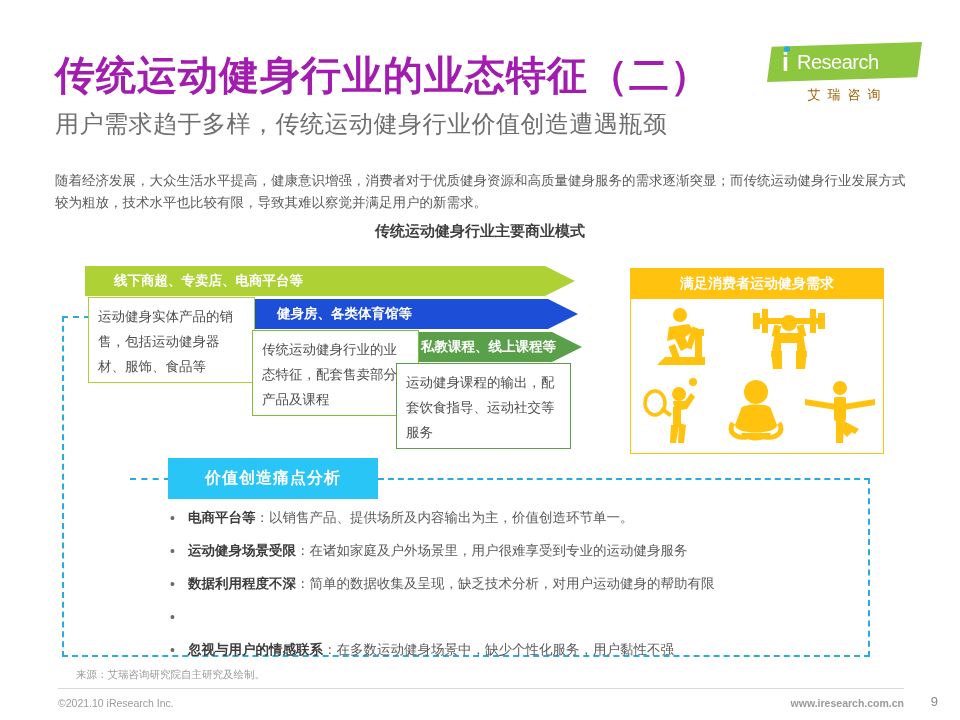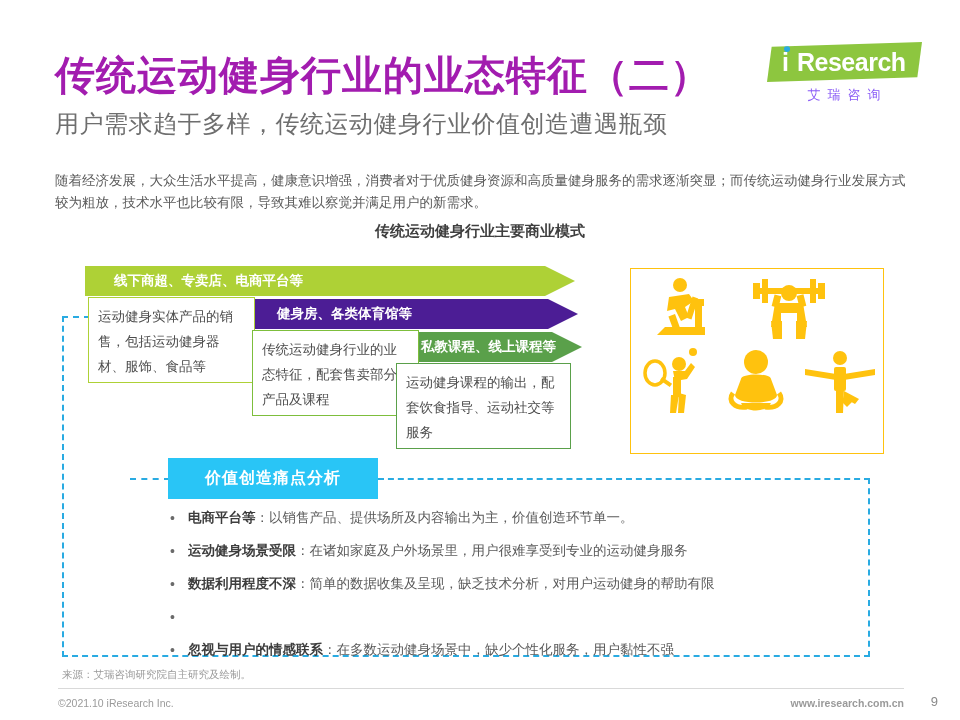--- a/index.html
+++ b/index.html
@@ -39,36 +39,36 @@
   }
   .logo-i{
     position:absolute;left:15px;top:8px;font-size:25px;font-weight:bold;
     color:#ffffff;line-height:25px;
   }
   .logo-dot{
     position:absolute;left:17px;top:4px;width:6px;height:6px;border-radius:50%;
     background:#29ABE2;
   }
   .logo-word{
-    position:absolute;left:30px;top:7px;font-size:25px;color:#ffffff;
-    font-weight:bold;line-height:27px;letter-spacing:-.5px;
+    position:absolute;left:30px;top:7px;font-size:20px;color:#ffffff;
+    font-weight:normal;line-height:27px;letter-spacing:-.5px;
   }
   .logo-cn{
-    margin-top:4px;text-align:center;font-size:13px;color:#8b5cf6;
+    margin-top:4px;text-align:center;font-size:13px;color:#a16207;
     letter-spacing:7px;padding-left:6px;
   }
 
   
   .arrow{
     position:absolute;height:30px;color:#fff;font-size:13.5px;font-weight:bold;
     display:flex;align-items:center;box-sizing:border-box;padding-left:29px;
     clip-path:polygon(0 0, calc(100% - 30px) 0, 100% 50%, calc(100% - 30px) 100%, 0 100%);
   }
   .arrow.a1{left:85px;top:266px;width:490px;background:#AED136;}
-  .arrow.a2{left:248px;top:299px;width:330px;background:#4c1d95;}
+  .arrow.a2{left:248px;top:299px;width:330px;background:#1d4ed8;}
   .arrow.a3{left:392px;top:332px;width:190px;background:#5AA04A;}
 
   
   .desc{
     position:absolute;box-sizing:border-box;background:#ffffff;
     border:1.6px solid #AED136;
     font-size:13.5px;line-height:25px;color:#4d4d4d;
     padding:6px 8px 6px 9px;
   }
   .desc.d1{left:88px;top:297px;width:167px;height:86px;border-color:#AED136;}
@@ -126,21 +126,21 @@
     display:flex;align-items:flex-start;margin-bottom:13px;
     font-size:13.5px;line-height:20px;color:#5a5a5a;
   }
   .bullet .dot{
     width:18px;flex:0 0 18px;color:#6a6a6a;font-size:14px;line-height:20px;
   }
   .bullet .strong{font-weight:bold;color:#3d3d3d;}
 
   
   .source{
-    position:absolute;left:62px;top:668px;font-size:10.5px;color:#9a9a9a;
+    position:absolute;left:76px;top:668px;font-size:10.5px;color:#9a9a9a;
   }
   .rule{
     position:absolute;left:58px;top:688px;width:846px;height:1px;background:#d9d9d9;
   }
   .copyright{
     position:absolute;left:58px;top:697px;font-size:10.5px;color:#9a9a9a;
   }
   .weburl{
     position:absolute;right:56px;top:697px;font-size:10.5px;color:#9a9a9a;font-weight:bold;
   }
@@ -181,20 +181,21 @@
   </div>
   <div class="arrow a3">
     <span>私教课程、线上课程等</span>
   </div>
 
   <div class="desc d1">运动健身实体产品的销售，包括运动健身器材、服饰、食品等</div>
   <div class="desc d2">传统运动健身行业的业态特征，配套售卖部分产品及课程</div>
   <div class="desc d3">运动健身课程的输出，配套饮食指导、运动社交等服务</div>
 
   <div class="ypanel">
+    <div class="ypanel-head">满足消费者运动健身需求</div>
     <div class="ypanel-body">
 
       <svg class="ico" style="left:18px;top:8px" width="74" height="66" viewBox="0 0 74 66">
         <circle cx="31" cy="8" r="7"></circle>
         <path d="M20 20 L40 17 L45 24 L36 30 L40 40 L32 44 L26 32 L18 34 Z"></path>
         <rect x="40" y="20" width="6" height="22" transform="rotate(18 43 31)"></rect>
         <rect x="46" y="22" width="7" height="30"></rect>
         <rect x="22" y="38" width="7" height="16" transform="rotate(-20 25 46)"></rect>
         <path d="M8 58 L56 58 L56 50 L16 50 Z"></path>
         <rect x="49" y="22" width="6" height="7"></rect>

